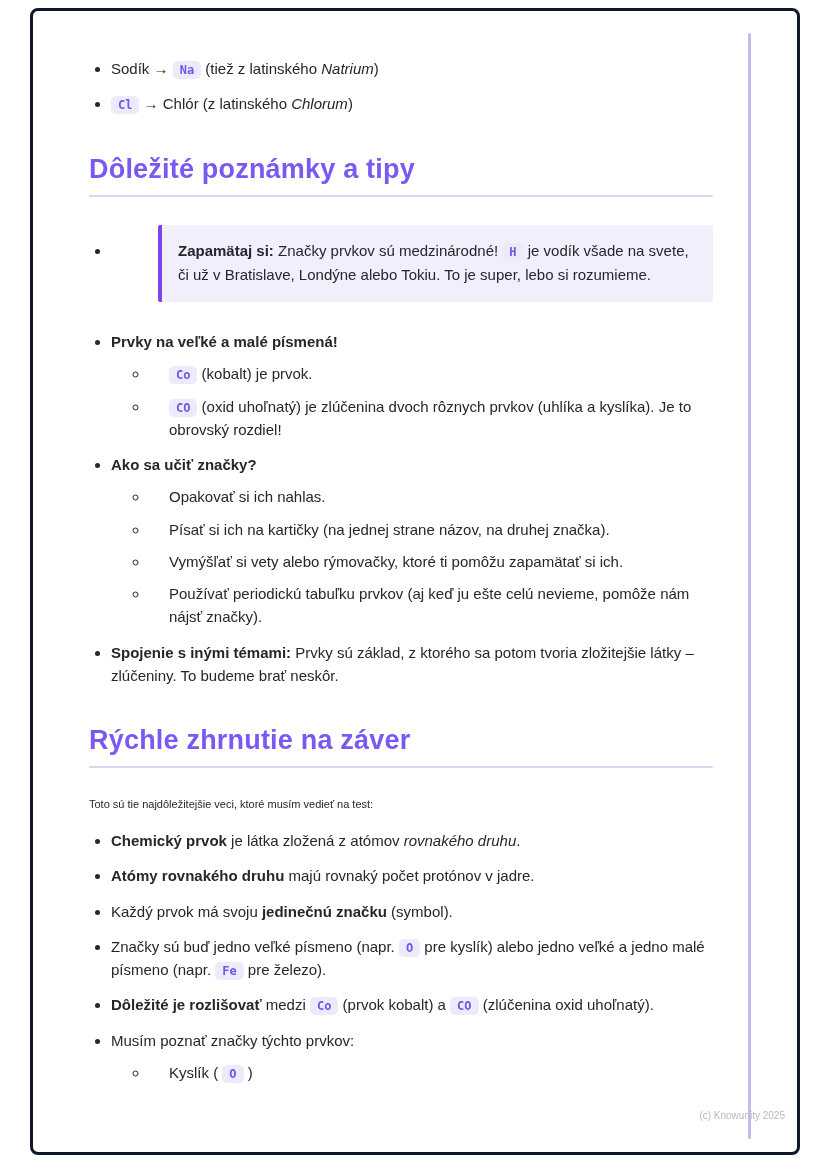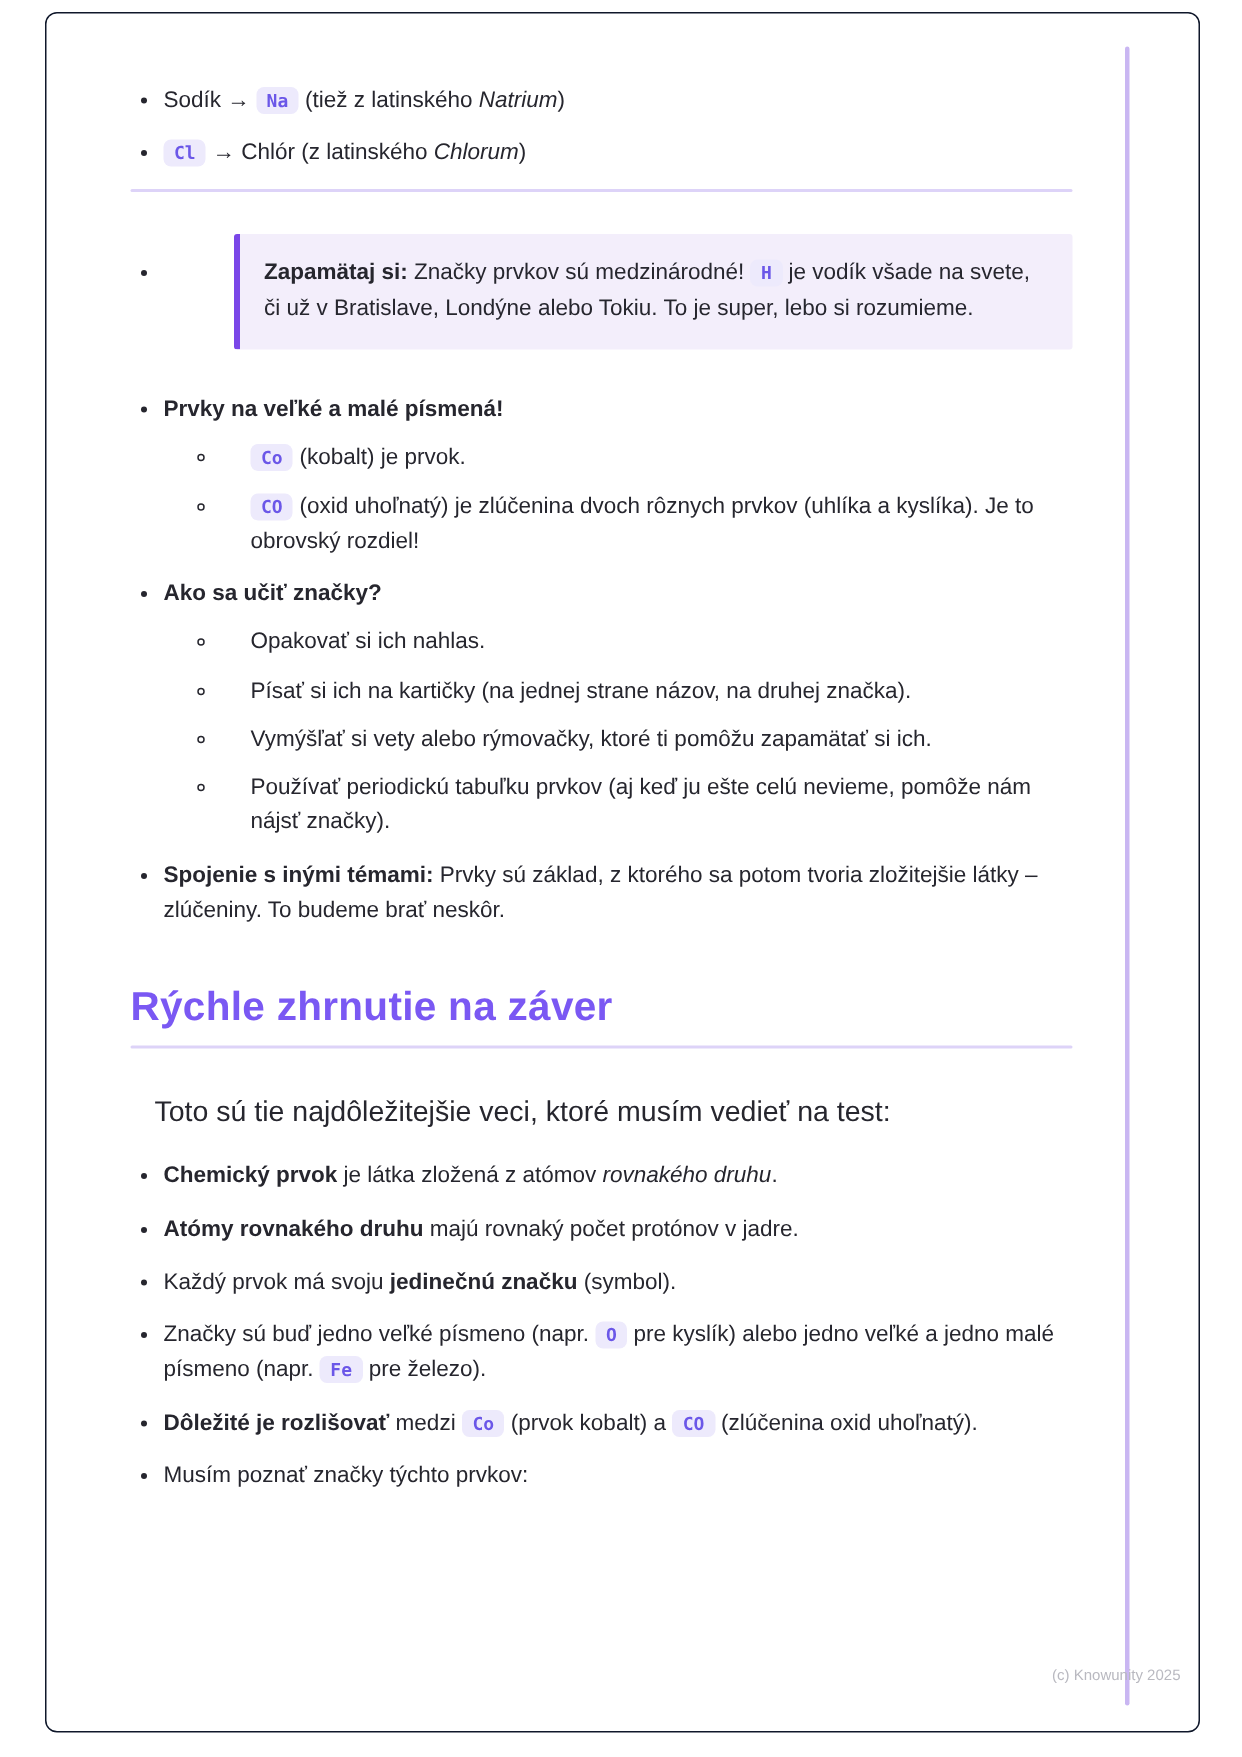--- a/index.html
+++ b/index.html
@@ -10,49 +10,50 @@
     --callout-border:#7a46e8;
     --divider:#ddd3f8;
     --scrollbar:#c9b6f2;
     --body-text:#26262e;
     --muted:#b9b9c0;
   }
   *{margin:0;padding:0;box-sizing:border-box;}
   html,body{background:#ffffff;}
   body{font-family:"Liberation Sans", sans-serif;color:var(--body-text);}
   .viewport{position:relative;width:828px;height:1171px;margin:0 auto;background:#fff;overflow:hidden;}
-  .card{position:absolute;left:30px;right:28px;top:8px;bottom:16px;background:#fff;border:1px solid #0f172a;border-radius:8px;overflow:hidden;}
+  .card{position:absolute;left:30px;right:28px;top:8px;bottom:16px;background:#fff;border:3px solid #0f172a;border-radius:8px;overflow:hidden;}
   .content{padding:34px 84px 20px 56px;}
   ul.top{list-style:disc;padding-left:22px;}
   ul.top > li{margin:12px 0;font-size:15px;line-height:1.55;}
   ul.sub{list-style:circle;padding-left:26px;margin-top:9px;}
   ul.sub > li{margin:9px 12px;font-size:15px;line-height:1.55;padding-left:20px;}
   h2{color:var(--accent);font-size:27px;font-weight:700;margin:38px 0 10px;letter-spacing:.2px;}
   .divider{height:2px;background:var(--divider);border-radius:1px;margin:0 0 28px;}
   .bold{font-weight:700;}
   .italic{font-style:italic;}
   .code{font-family:"DejaVu Sans Mono", monospace;font-size:12px;font-weight:700;background:var(--badge-bg);color:var(--badge-text);padding:2px 7px;border-radius:5px;white-space:nowrap;}
   .callout-item{margin-bottom:28px !important;padding-left:47px;}
   .callout{background:var(--callout-bg);border-left:4px solid var(--callout-border);padding:14px 18px 14px 16px;border-radius:2px;line-height:1.65;}
-  .lead{font-size:19px;line-height:1.55;margin:0 16px 16px;}
+  .lead{font-size:11px;line-height:1.55;margin:0 0 16px;}
   .footer{position:absolute;right:12px;bottom:31px;color:var(--muted);font-size:10px;}
   .scrollbar{position:absolute;right:46px;top:22px;width:3px;height:1106px;background:var(--scrollbar);border-radius:2px;}
 </style>
 </head>
 <body>
 
 <div class="viewport">
   <div class="card">
     <div class="content">
 
       <ul class="top">
         <li><span>Sodík → </span><span class="code">Na</span><span> (tiež z latinského </span><span class="italic">Natrium</span><span>)</span></li>
         <li><span class="code">Cl</span><span> → Chlór (z latinského </span><span class="italic">Chlorum</span><span>)</span></li>
       </ul>
 
+      <h2>Dôležité poznámky a tipy</h2>
       <div class="divider"></div>
 
       <ul class="top">
         <li class="callout-item">
           <div class="callout"><span class="bold">Zapamätaj si:</span><span> Značky prvkov sú medzinárodné! </span><span class="code">H</span><span> je vodík všade na svete, či už v Bratislave, Londýne alebo Tokiu. To je super, lebo si rozumieme.</span></div>
         </li>
 
         <li>
           <span class="bold">Prvky na veľké a malé písmená!</span>
           <ul class="sub">
@@ -85,20 +86,23 @@
         <li><span class="bold">Atómy rovnakého druhu</span><span> majú rovnaký počet protónov v jadre.</span></li>
 
         <li><span>Každý prvok má svoju </span><span class="bold">jedinečnú značku</span><span> (symbol).</span></li>
 
         <li><span>Značky sú buď jedno veľké písmeno (napr. </span><span class="code">O</span><span> pre kyslík) alebo jedno veľké a jedno malé písmeno (napr. </span><span class="code">Fe</span><span> pre železo).</span></li>
 
         <li><span class="bold">Dôležité je rozlišovať</span><span> medzi </span><span class="code">Co</span><span> (prvok kobalt) a </span><span class="code">CO</span><span> (zlúčenina oxid uhoľnatý).</span></li>
 
         <li>
           <span>Musím poznať značky týchto prvkov:</span>
+          <ul class="sub">
+            <li><span>Kyslík ( </span><span class="code">O</span><span> )</span></li>
+          </ul>
         </li>
       </ul>
 
     </div>
 
     <div class="scrollbar"></div>
     <div class="footer">(c) Knowunity 2025</div>
   </div>
 </div>
 

